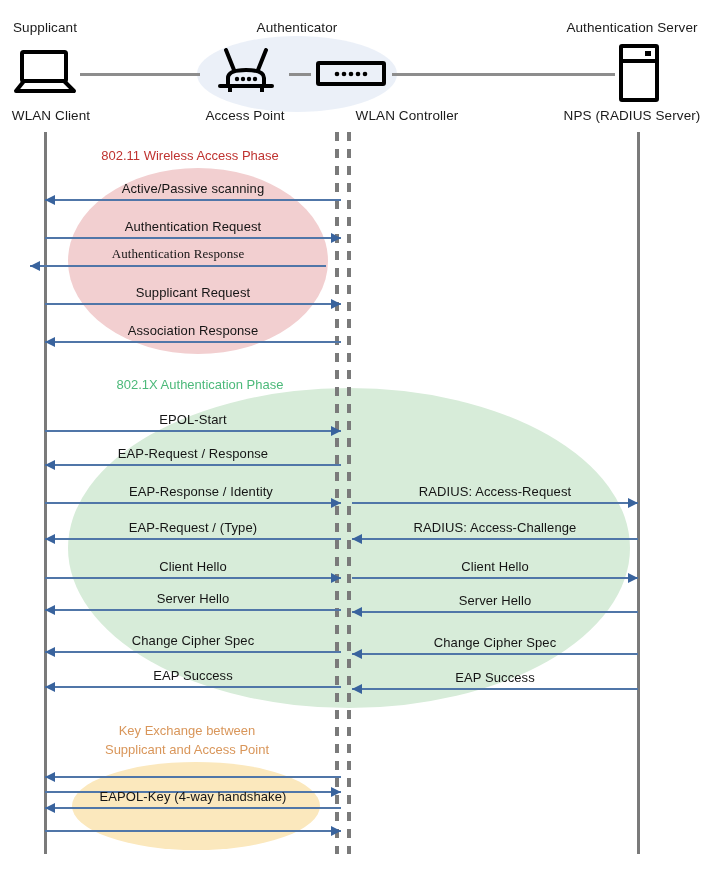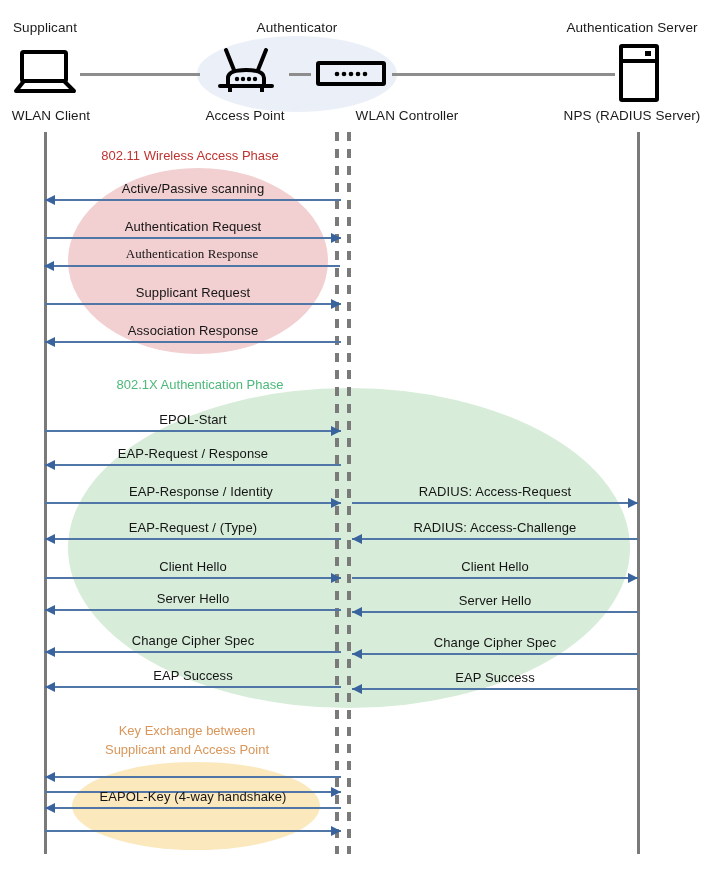--- a/index.html
+++ b/index.html
@@ -214,21 +214,21 @@
       <div class="msg" style="left: 45px; top: 199px; width: 296px; height: 2px;">
         <div class="msg-line" style="width: 296px;"></div>
         <div class="msg-head left" style="left: 0px;"></div>
         <div class="msg-label" style="left: 0px; width: 296px;">Active/Passive scanning</div>
       </div>
       <div class="msg" style="left: 45px; top: 237px; width: 296px; height: 2px;">
         <div class="msg-line" style="width: 296px;"></div>
         <div class="msg-head right" style="left: 286px;"></div>
         <div class="msg-label" style="left: 0px; width: 296px; margin-top: 21px;">Authentication Request</div>
       </div>
-      <div class="msg" style="left: 44px; top: 265px; width: 296px; height: 2px; font-family: Liberation Serif, serif;">
+      <div class="msg" style="left: 30px; top: 265px; width: 296px; height: 2px; font-family: Liberation Serif, serif;">
         <div class="msg-line" style="width: 296px;"></div>
         <div class="msg-head left" style="left: 0px;"></div>
         <div class="msg-label" style="left: 0px; width: 296px;">Authentication Response</div>
       </div>
       <div class="msg" style="left: 45px; top: 303px; width: 296px; height: 2px;">
         <div class="msg-line" style="width: 296px;"></div>
         <div class="msg-head right" style="left: 286px;"></div>
         <div class="msg-label" style="left: 0px; width: 296px;">Supplicant Request</div>
       </div>
       <div class="msg" style="left: 45px; top: 341px; width: 296px; height: 2px;">

